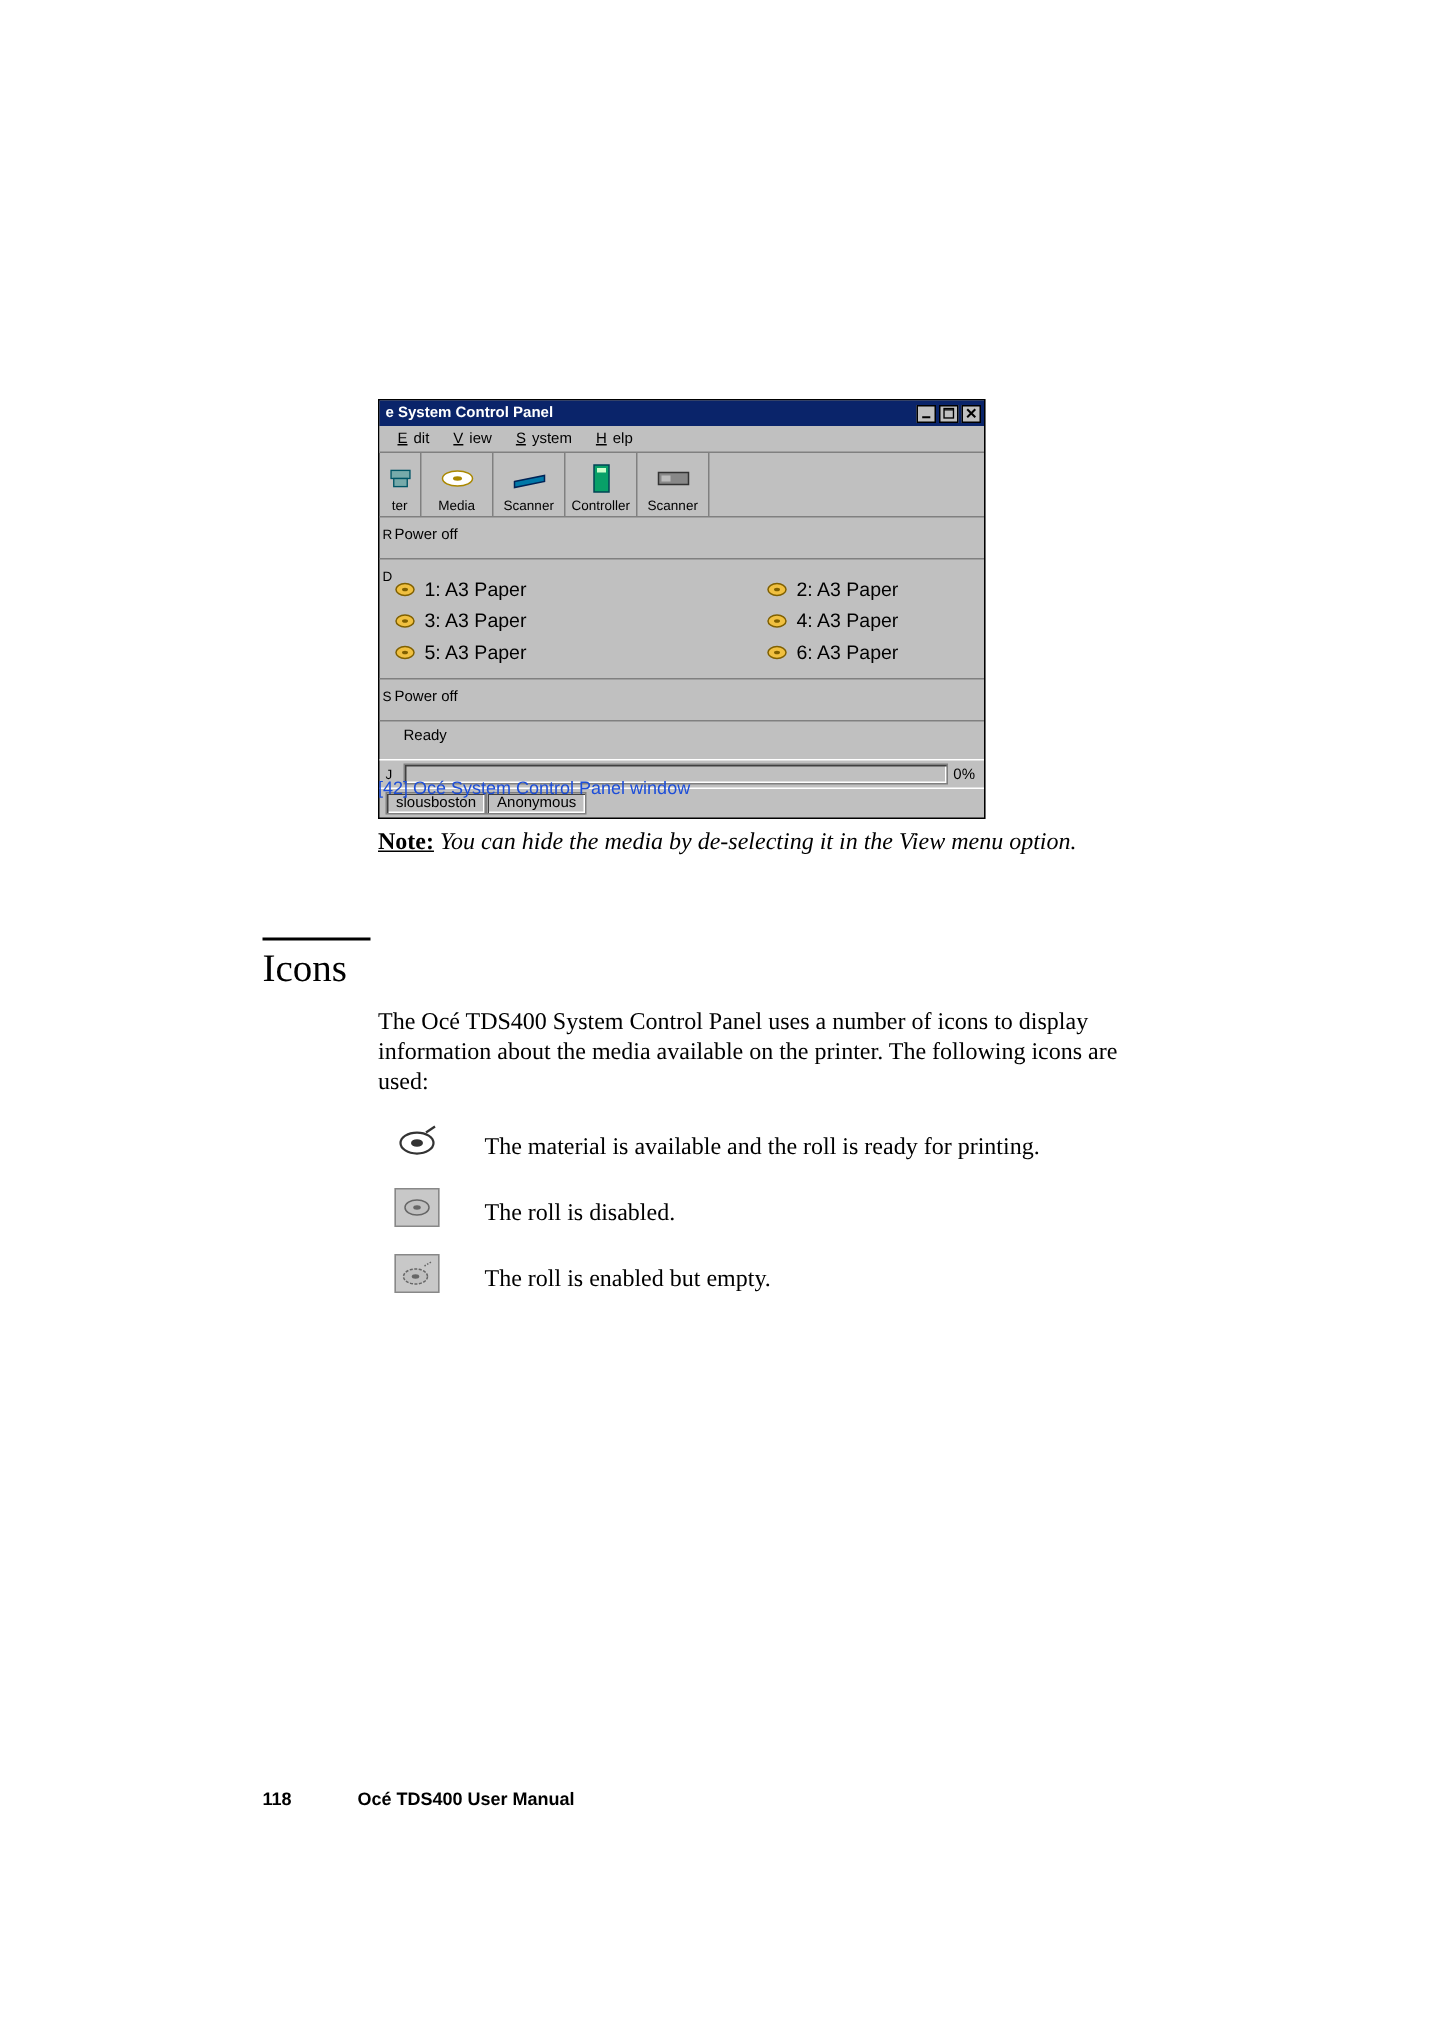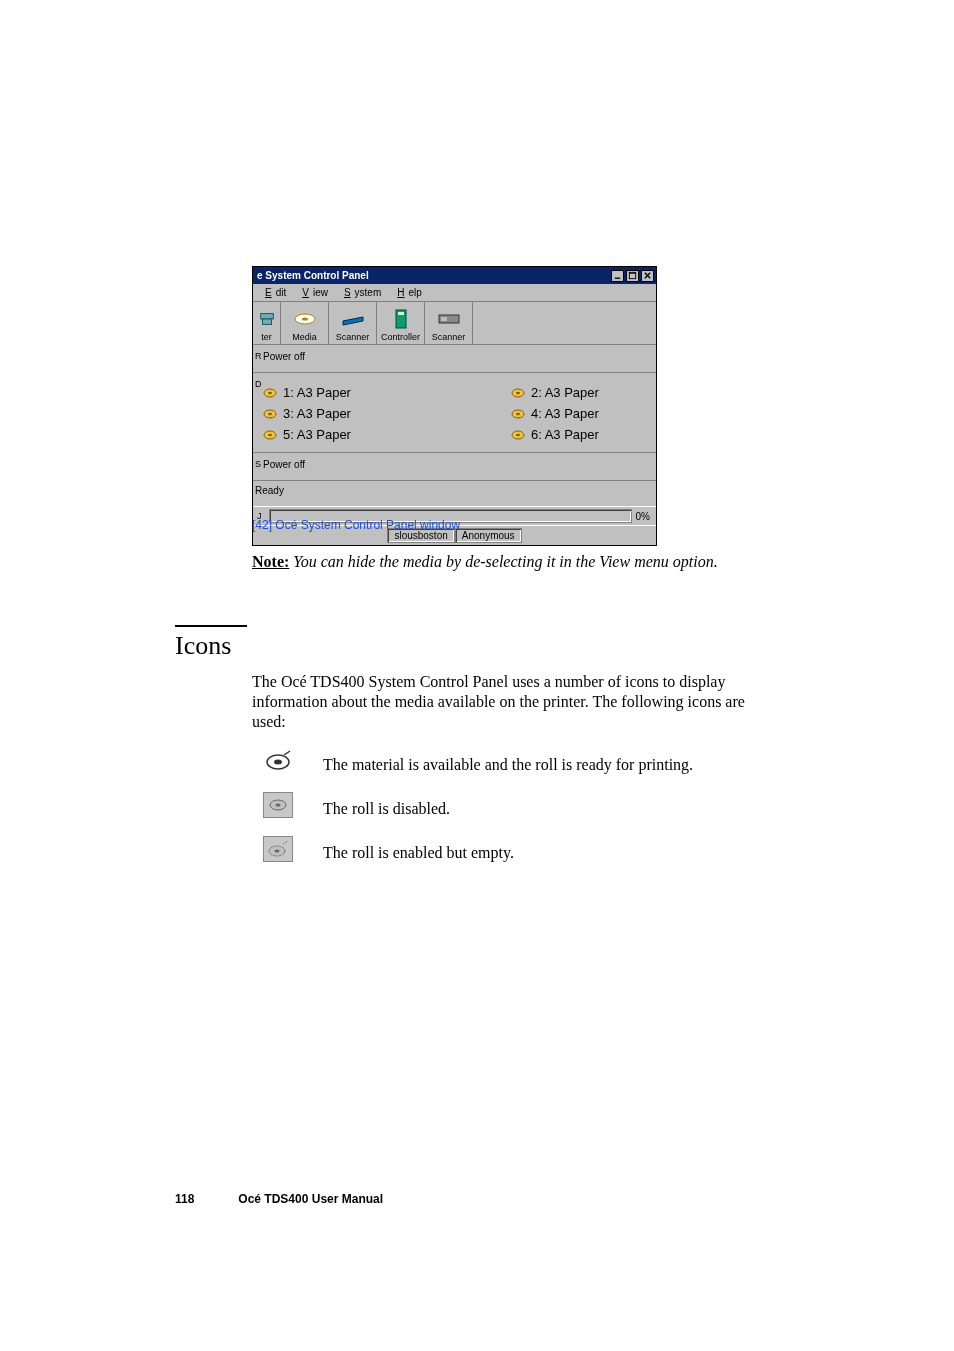--- a/index.html
+++ b/index.html
@@ -24,25 +24,25 @@
   .tbtn .lbl { font-size:9px; }
 
   .section { padding:6px 10px 10px; border-bottom:1px solid #808080; position:relative; }
   .section .marker { position:absolute; left:2px; top:6px; font-size:9px; color:#000; }
   .section .hdr { font-size:10px; }
   .media-grid { display:flex; gap:40px; margin-top:6px; }
   .media-col { display:flex; flex-direction:column; gap:6px; }
   .media-item { display:flex; align-items:center; gap:6px; font-size:13px; }
   .roll-ic { width:14px; height:14px; }
 
-  .statuslabel { padding:4px 2px 10px; }
+  .statuslabel { padding:4px 16px 10px; }
   .progrow { display:flex; align-items:center; padding:2px 4px; gap:4px; border-top:1px solid #fff; }
   .prog { flex:1; height:14px; border:1px solid #808080; background:#c0c0c0; box-shadow:inset 1px 1px 0 #404040, inset -1px -1px 0 #fff; }
   .pct { font-size:10px; padding-right:2px; }
-  .statusbar { display:flex; justify-content:center; padding:2px 4px 2px 4px; border-top:1px solid #fff; }
+  .statusbar { display:flex; justify-content:flex-start; padding:2px 4px 2px 4px; border-top:1px solid #fff; }
   .sunk { border:1px solid #808080; box-shadow:inset 1px 1px 0 #404040, inset -1px -1px 0 #fff; padding:1px 6px; font-size:10px; background:#c0c0c0; }
 
   
   .fig-cap { position:absolute; left:252px; top:518px; font-family:Arial,Helvetica,sans-serif; font-size:12px; color:#1d4ed8; }
 
   
   .note { position:absolute; left:252px; top:553px; font-size:16px; }
   .note .b { font-weight:bold;text-decoration:underline; }
   .note .i { font-style:italic; }
 

